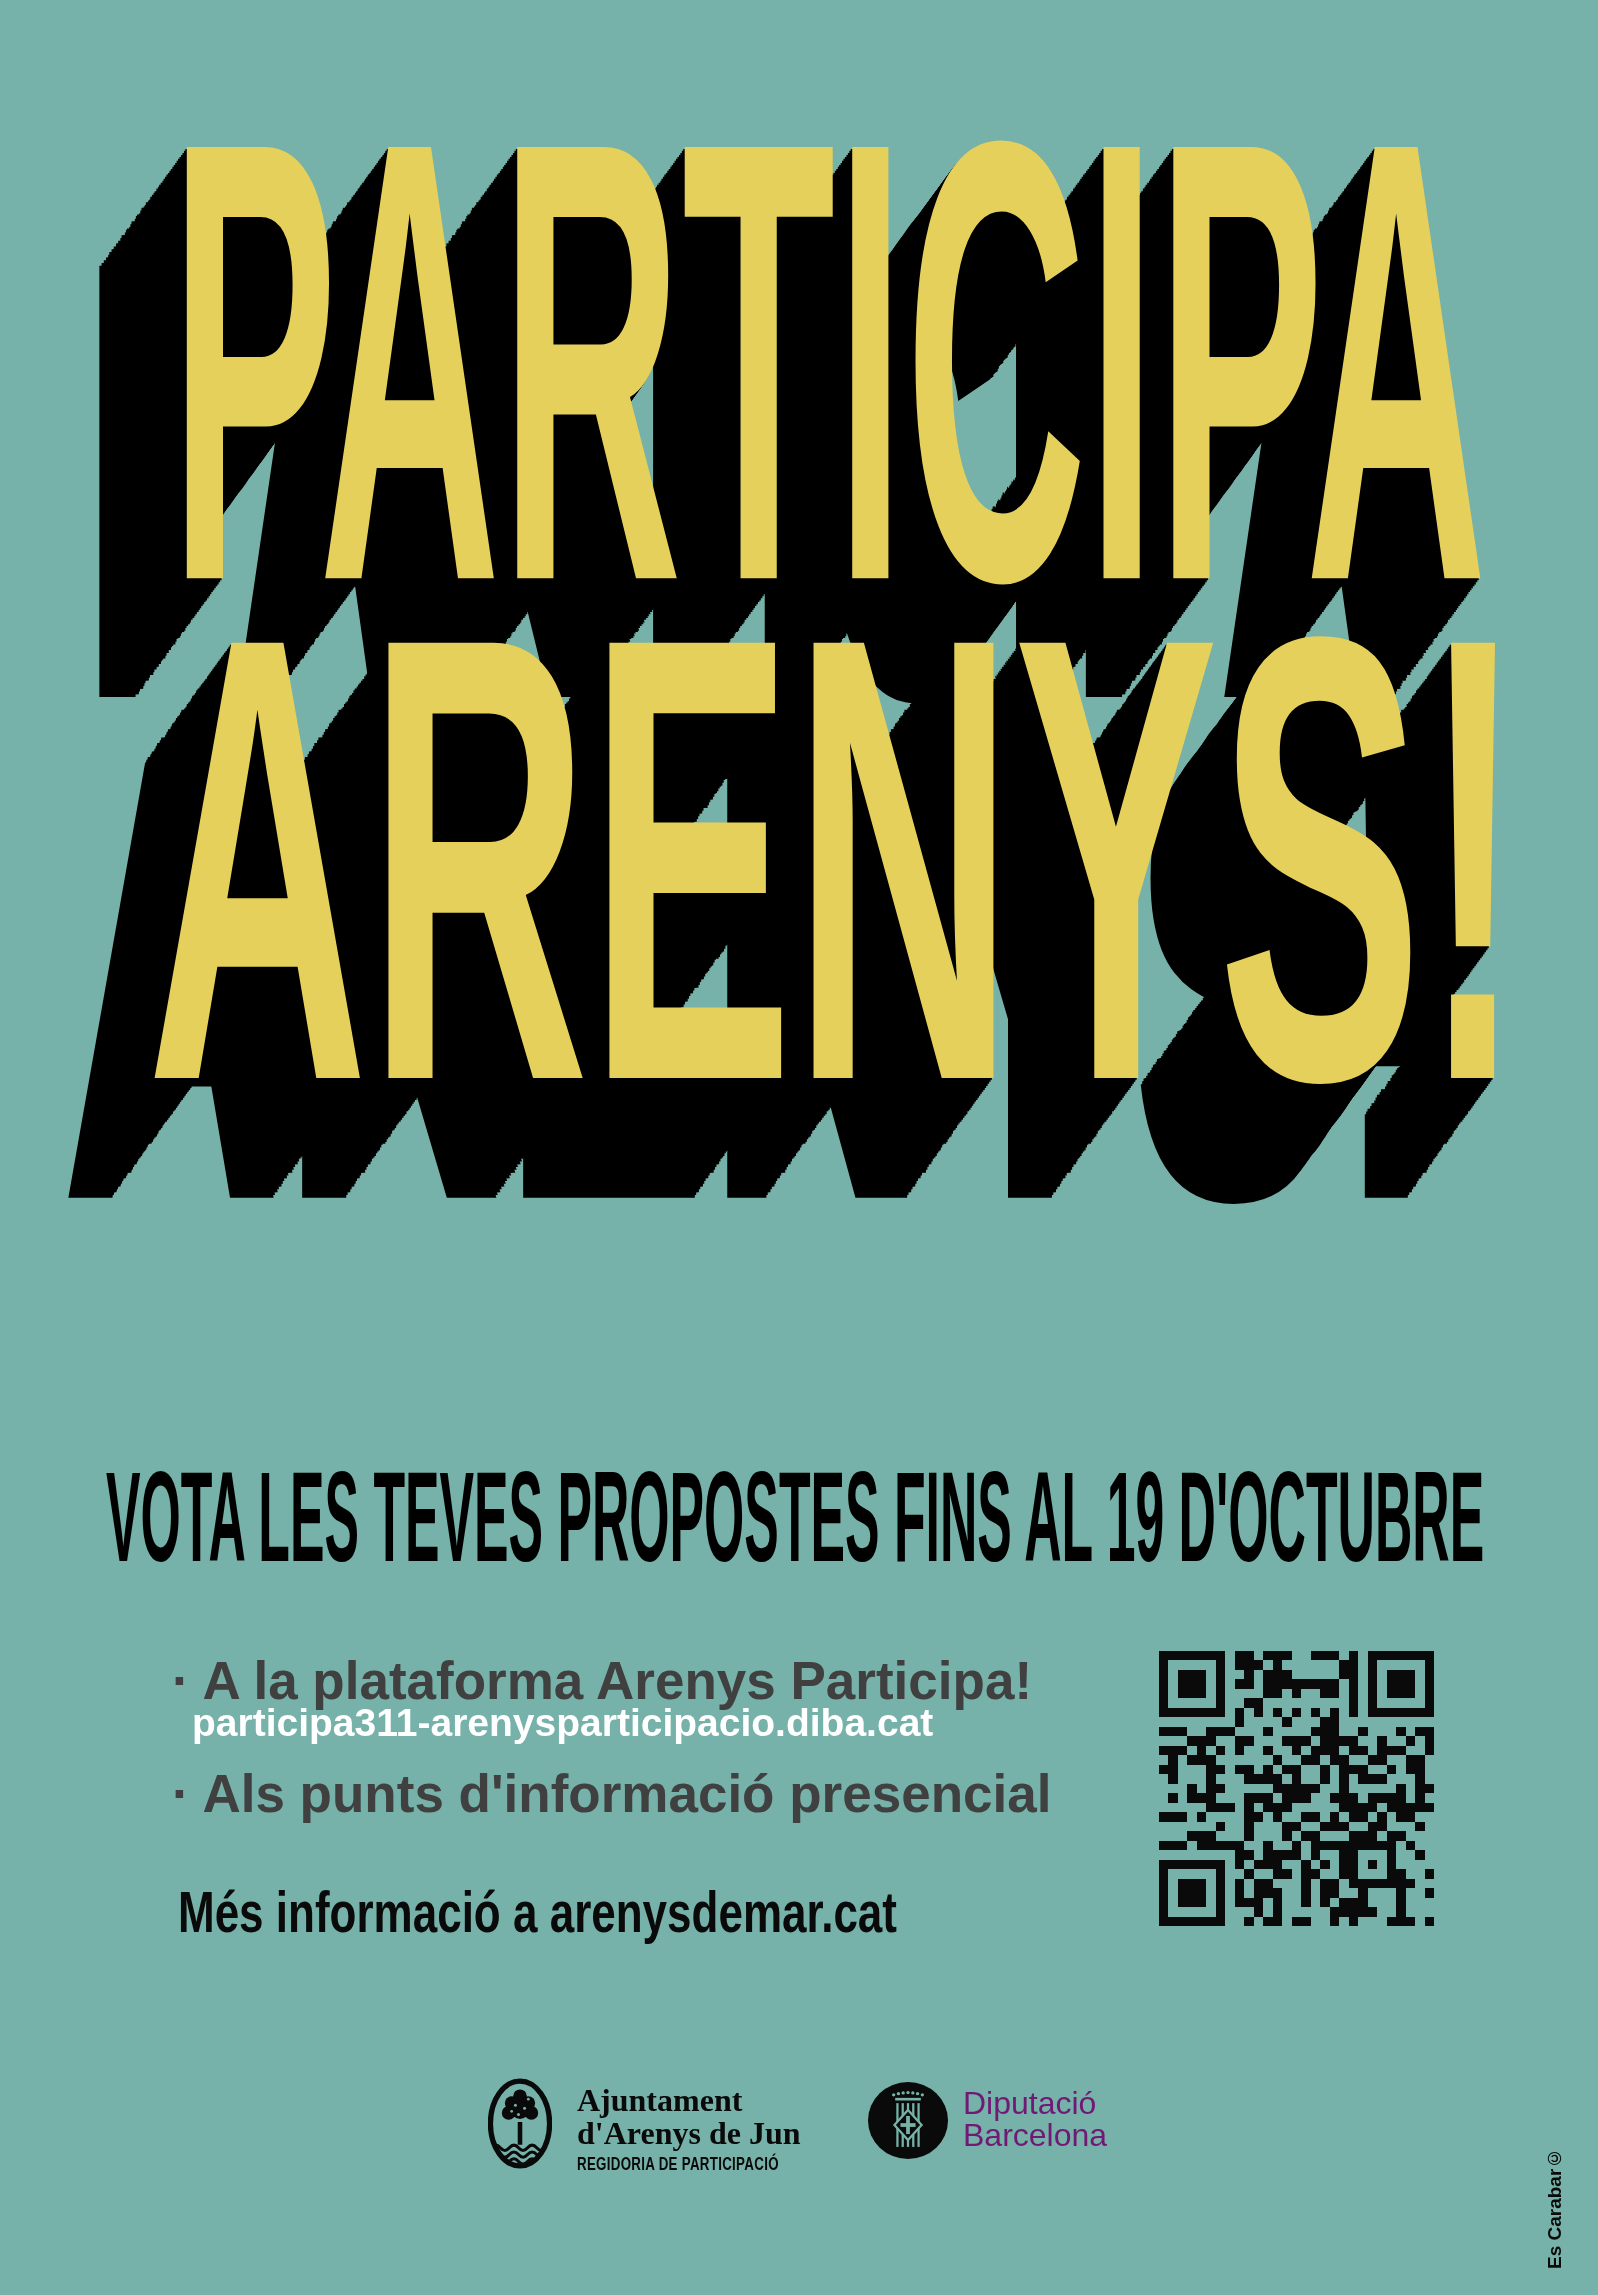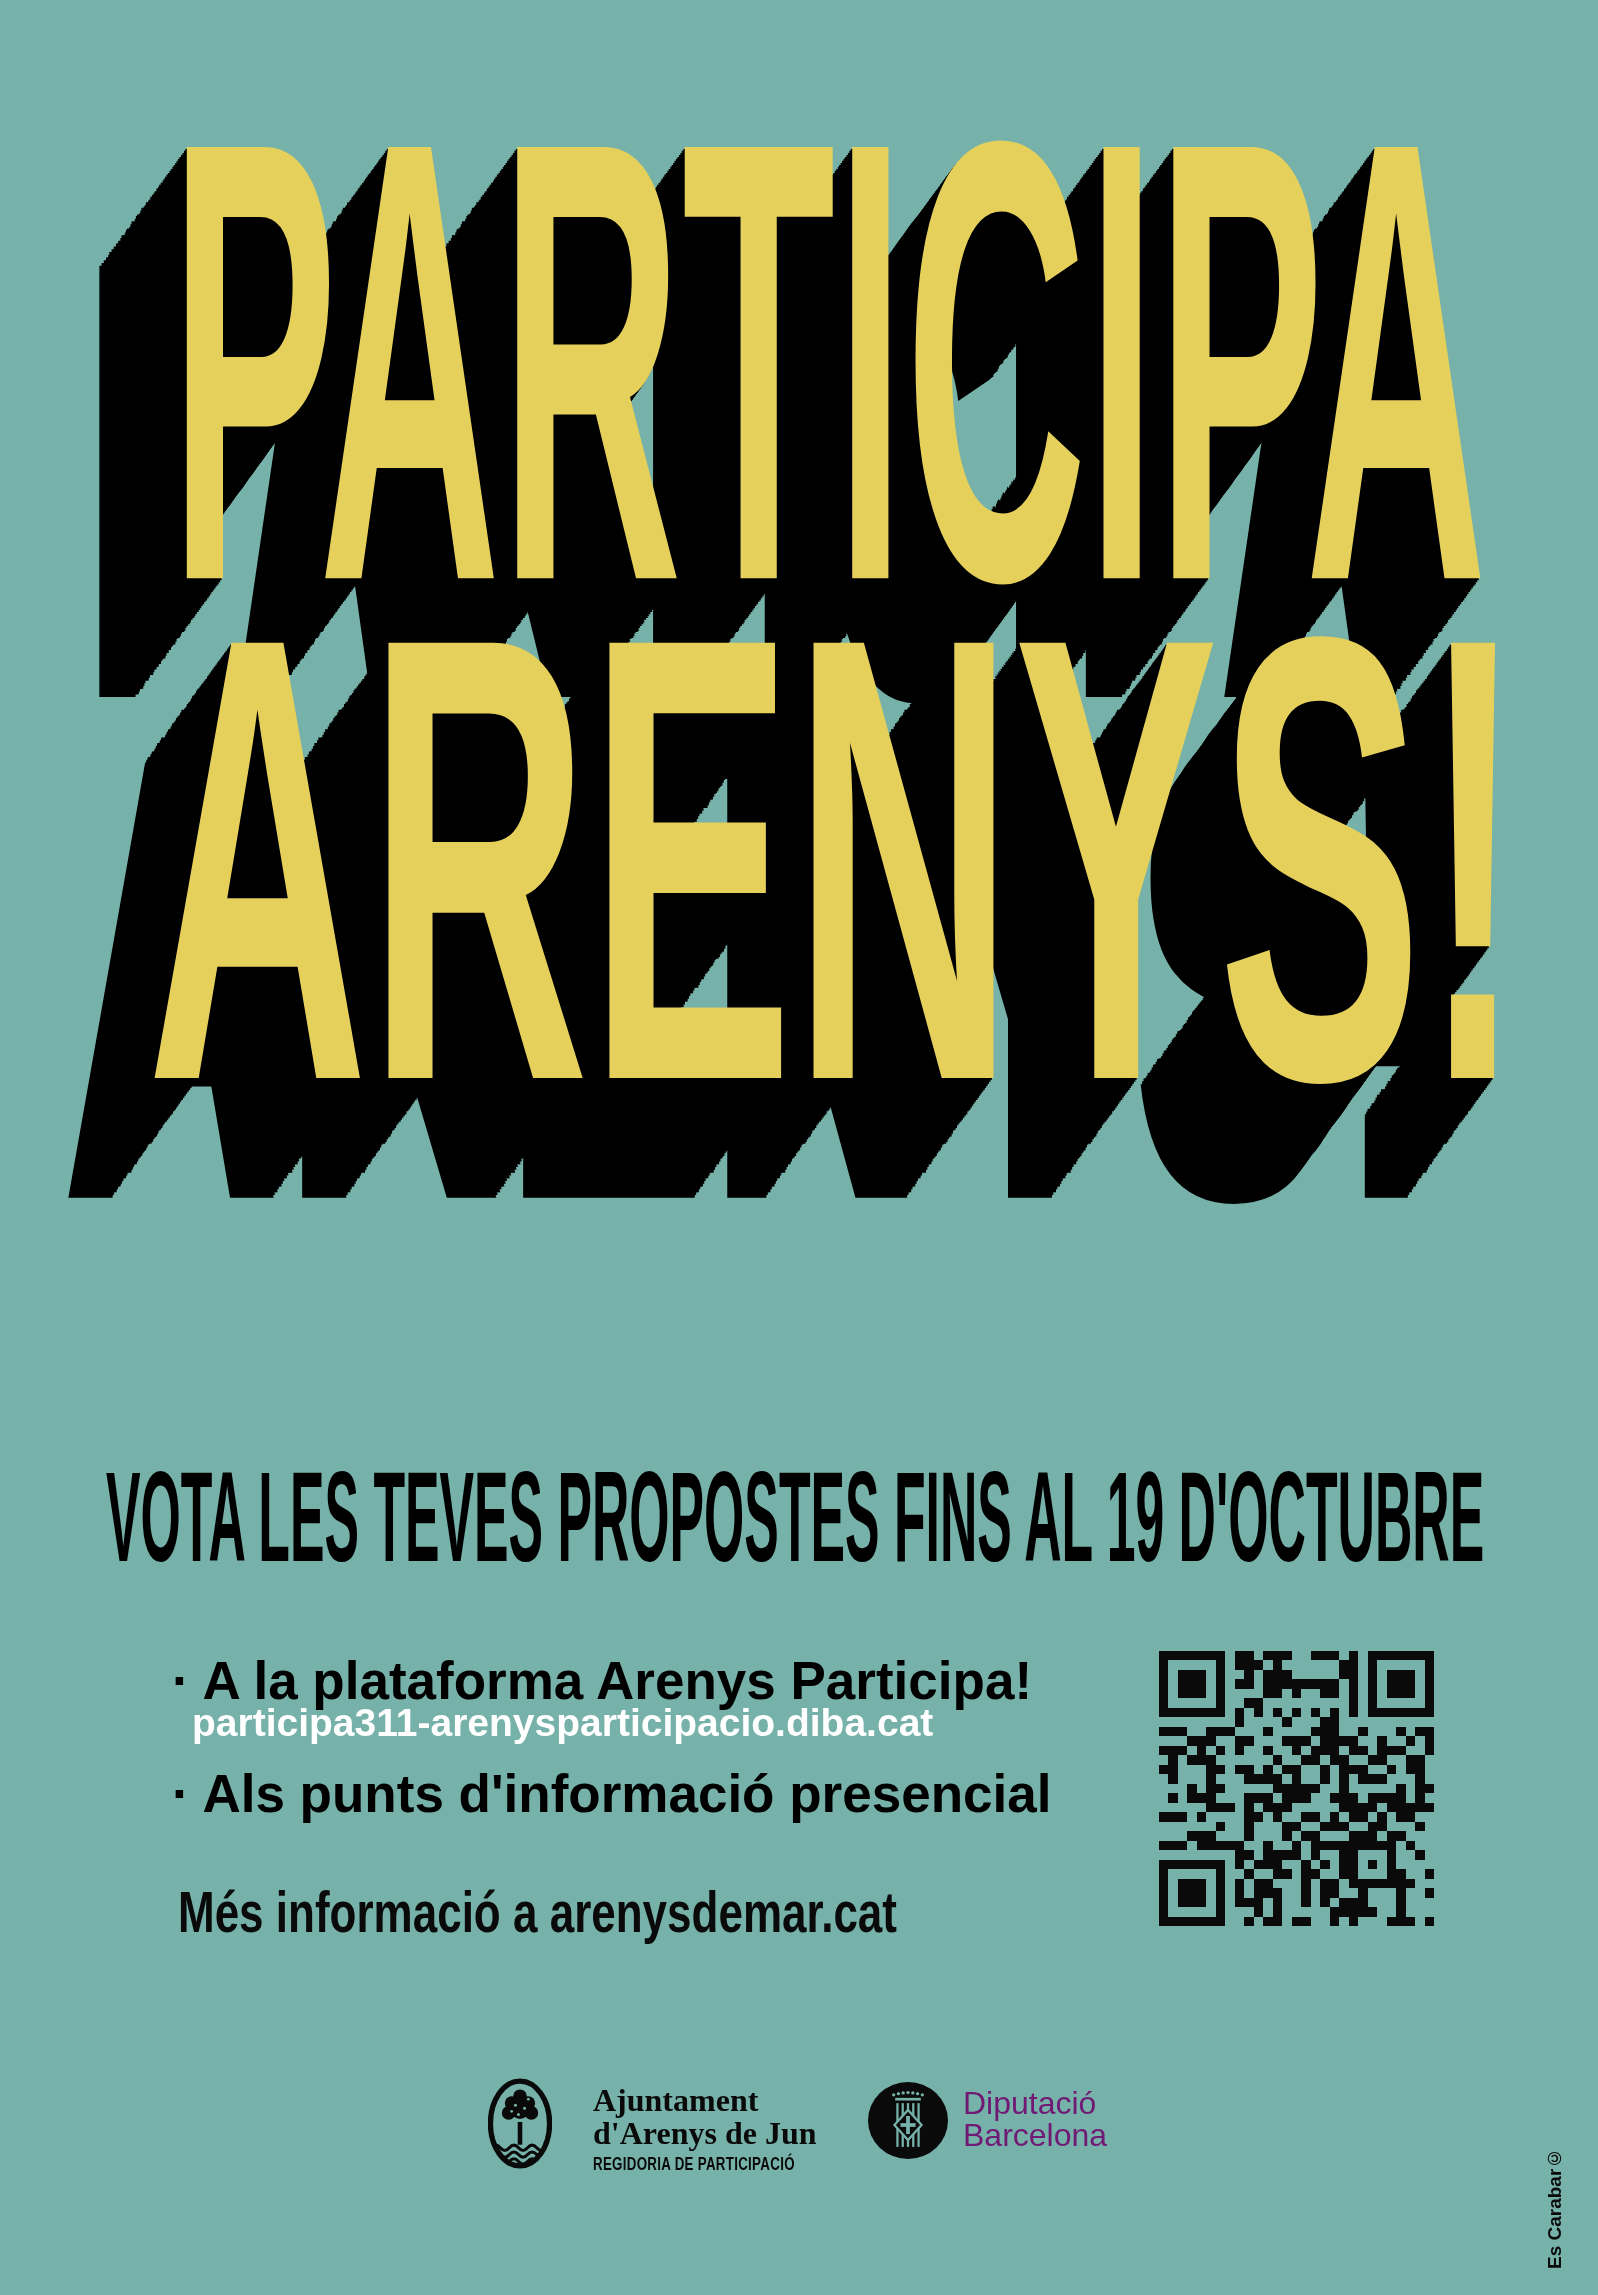--- a/index.html
+++ b/index.html
@@ -31,38 +31,38 @@
   }
   
   #deadline{
     left:106px;top:1452px;
     font-weight:700;font-size:45px;line-height:1;color:#000;
     white-space:nowrap;transform:scale(1.15,2.86);transform-origin:0 0;
   }
   
   .bullet{
     position:absolute;left:172px;
-    font-weight:700;font-size:53px;line-height:1;color:#000000;white-space:nowrap;
+    font-weight:700;font-size:53px;line-height:1;color:#404040;white-space:nowrap;
   }
   #bullet1{top:1654px;}
   #bullet1-url{
     position:absolute;left:192px;top:1703px;
     font-weight:700;font-size:39px;line-height:1;color:#ffffff;white-space:nowrap;
   }
   #bullet2{top:1767px;}
   #moreinfo{
     left:178px;top:1884px;
     font-weight:700;font-size:44px;line-height:1;color:#0a0a0a;white-space:nowrap;
     transform:scale(1,1.3);transform-origin:0 0;
   }
   
   #qr-svg{left:1159px;top:1651px;width:275px;height:275px;fill:#0a0a0a;shape-rendering:crispEdges;}
   
   #ajuntament-emblem{left:488px;top:2078px;width:64px;height:91px;}
-  #ajuntament-text{left:577px;top:2084px;color:#0a0a0a;margin-left:16px;}
+  #ajuntament-text{left:577px;top:2084px;color:#0a0a0a;}
   #ajuntament-text .serifline{
     font-family:"Liberation Serif",serif;font-weight:700;
     font-size:32px;line-height:33px;white-space:nowrap;
   }
   #regidoria{
     margin-top:4.5px;font-weight:700;font-size:18px;line-height:18px;
     letter-spacing:0.4px;white-space:nowrap;
     transform:scale(0.74,1);transform-origin:0 0;
   }
   #diputacio-emblem{left:868px;top:2082px;width:80px;height:77px;}

